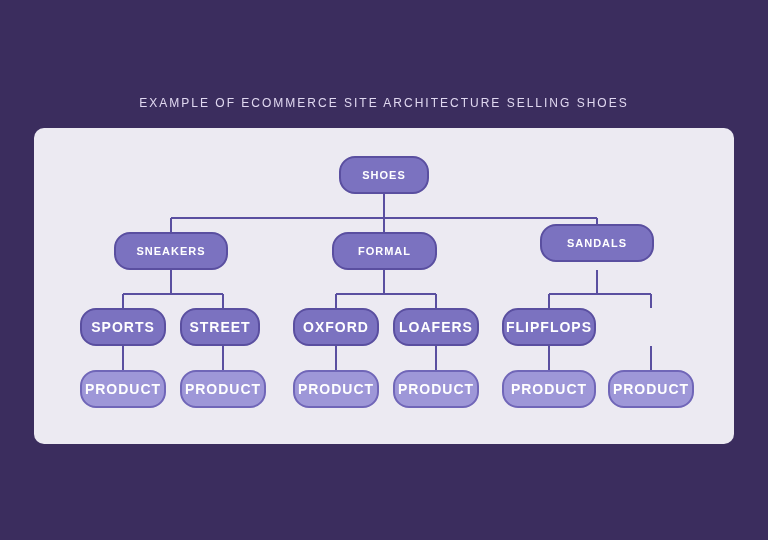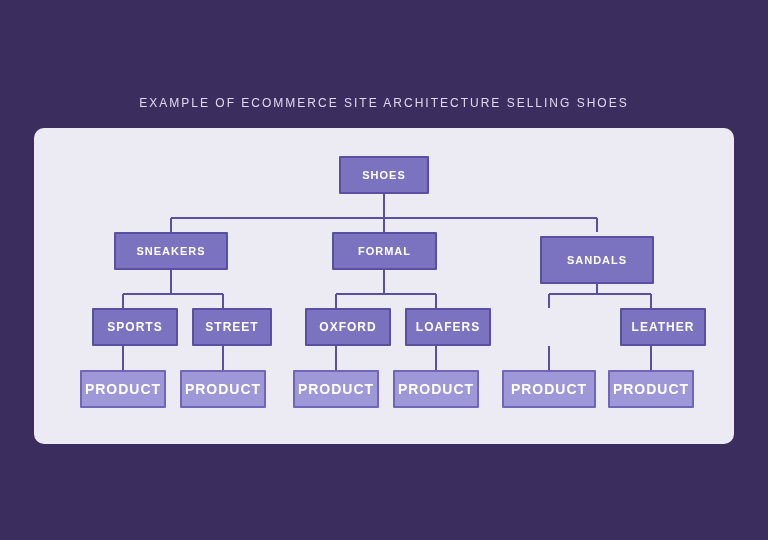--- a/index.html
+++ b/index.html
@@ -32,21 +32,21 @@
       padding: 28px 30px 28px 30px;
       display: flex;
       flex-direction: column;
       align-items: center;
     }
 
     
     .node {
       background: #7b72c0;
       border: 2.5px solid #5a4fa0;
-      border-radius: 1px;
+      border-radius: 16px;
       color: #fff;
       font-size: 11px;
       font-weight: 700;
       letter-spacing: 1px;
       text-transform: uppercase;
       padding: 8px 14px;
       text-align: center;
       white-space: nowrap;
       display: inline-flex;
       align-items: center;
@@ -56,22 +56,21 @@
     .node.root {
       min-width: 90px;
     }
 
     .node.level2 {
       min-width: 105px;
     }
 
     .node.level3 {
       min-width: 80px;
-      font-size: 12px;
-      margin-left: 12px;
+      font-size: 14px;
     }
 
     .node.product {
       min-width: 80px;
       font-size: 14px;
       background: #9e97d8;
       border-color: #7066b8;
     }
 
     
@@ -142,44 +141,44 @@
       </div>
 
       <div class="node level2" style="position:absolute; left:50px; top:76px; width:114px; height:38px;">
         <span>SNEAKERS</span>
       </div>
 
       <div class="node level2" style="position:absolute; left:268px; top:76px; width:104px; height:38px;">
         <span>FORMAL</span>
       </div>
 
-      <div class="node level2" style="position:absolute; left:476px; top:80px; width:114px; height:48px;">
+      <div class="node level2" style="position:absolute; left:476px; top:68px; width:114px; height:38px;">
         <span>SANDALS</span>
       </div>
 
       <div class="node level3" style="position:absolute; left:16px; top:152px; width:86px; height:38px;">
         <span>SPORTS</span>
       </div>
 
       <div class="node level3" style="position:absolute; left:116px; top:152px; width:72px; height:38px;">
         <span>STREET</span>
       </div>
 
       <div class="node level3" style="position:absolute; left:229px; top:152px; width:86px; height:38px;">
         <span>OXFORD</span>
       </div>
 
       <div class="node level3" style="position:absolute; left:329px; top:152px; width:86px; height:38px;">
         <span>LOAFERS</span>
       </div>
 
-
-      <div class="node level3" style="position:absolute; left:544px; top:152px; width:86px; height:38px;">
-        <span>LEATHER</span>
-      </div>
+      <div class="node level3" style="position:absolute; left:438px; top:152px; width:94px; height:38px;">
+        <span>FLIPFLOPS</span>
+      </div>
+
 
       <div class="node product" style="position:absolute; left:16px; top:214px; width:86px; height:38px;">
         <span>PRODUCT</span>
       </div>
 
       <div class="node product" style="position:absolute; left:116px; top:214px; width:86px; height:38px;">
         <span>PRODUCT</span>
       </div>
 
       <div class="node product" style="position:absolute; left:229px; top:214px; width:86px; height:38px;">

